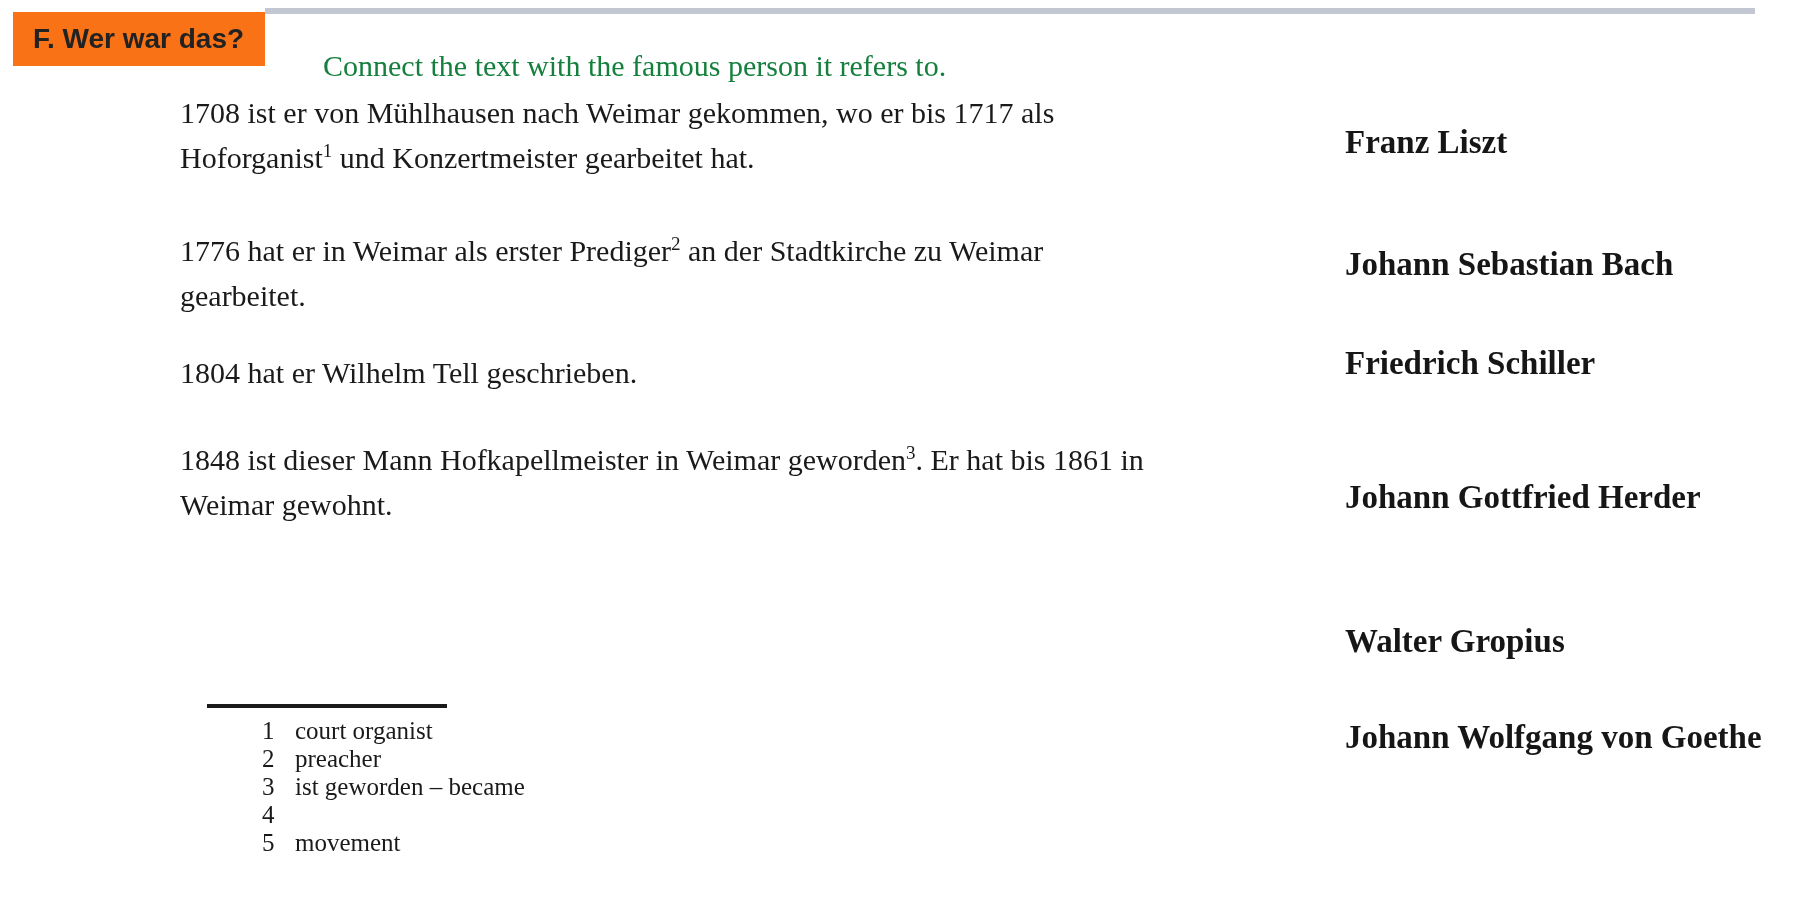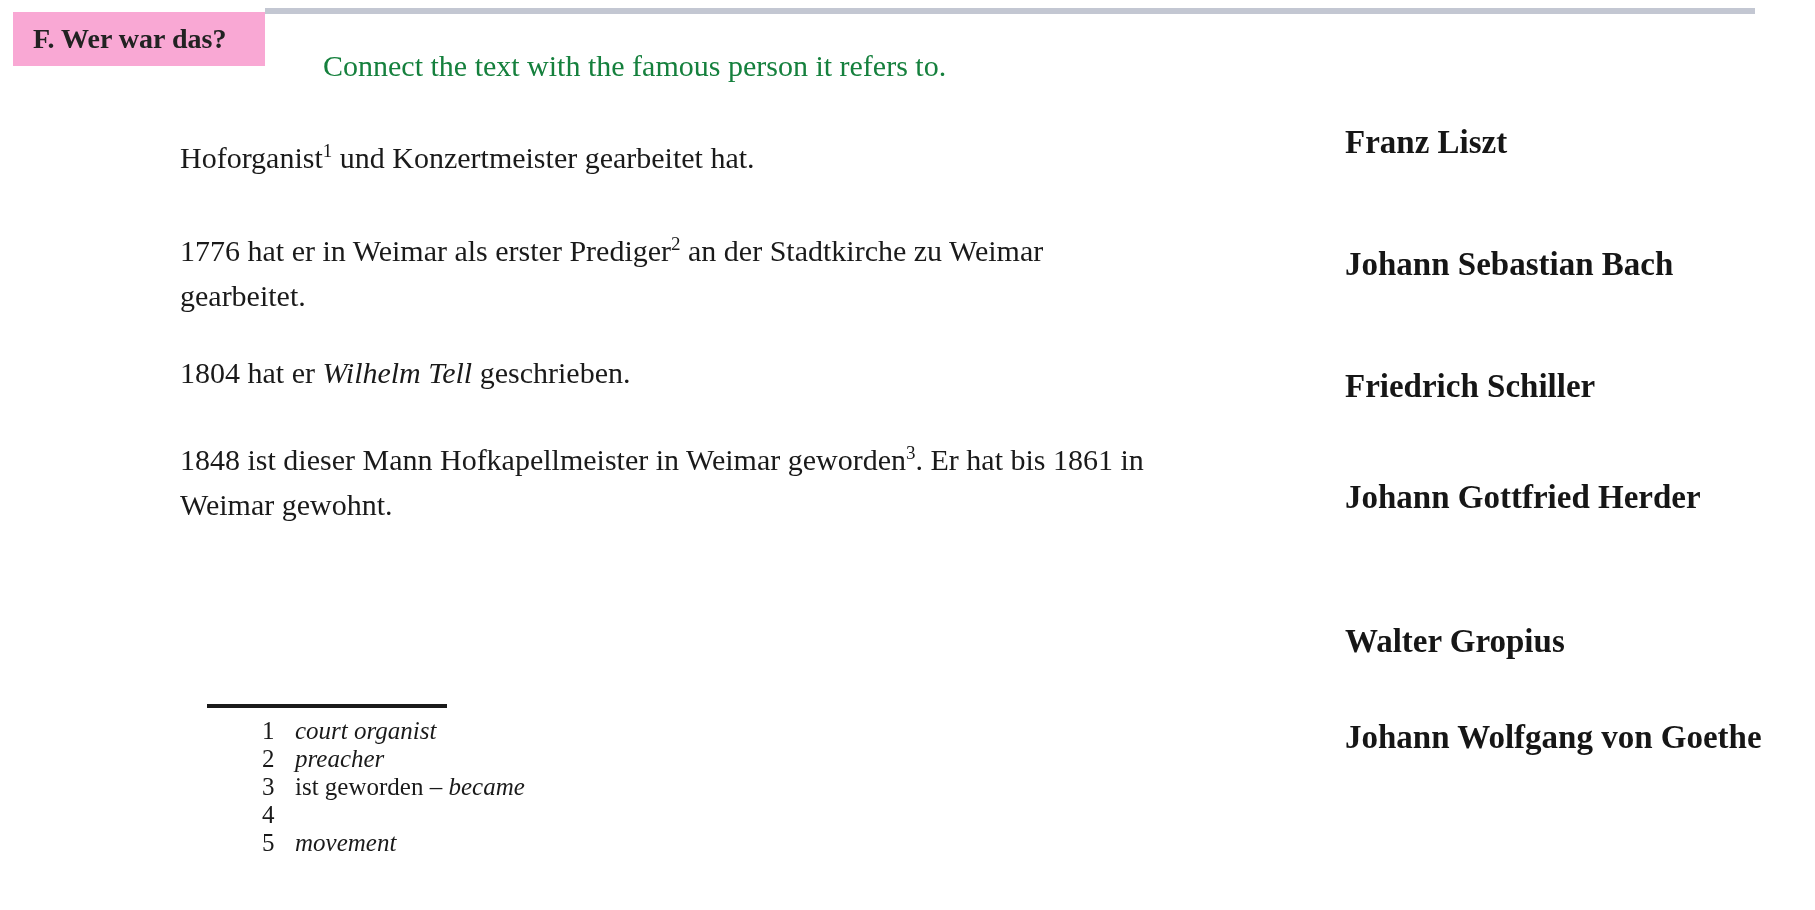--- a/index.html
+++ b/index.html
@@ -14,58 +14,58 @@
 
   
   .top-rule {
     position: absolute; left: 265px; top: 8px;
     width: 1490px; height: 6px;
     background: #c3c7d2;
   }
   .section-box {
     position: absolute; left: 13px; top: 12px;
     width: 252px; height: 54px;
-    background: #f9a8d4;
+    background: #f97316;
     display: flex; align-items: center;
     box-sizing: border-box; padding-left: 20px;
-    font-family: Liberation Serif, serif;
+    font-family: Liberation Sans, sans-serif;
     font-weight: bold; font-size: 28px; color: #222222;
   }
   .instruction {
     position: absolute; left: 323px; top: 17px;
     font-size: 30px; color: #15803d; margin-top: 32px;
   }
 
   
   .items {
     position: absolute; left: 180px; top: 90px;
     width: 1150px;
     font-size: 30px; line-height: 45px;
     color: #1a1a1a;
   }
   .match-item { margin: 0 0 27px 0; }
   .match-item:nth-of-type(1) { margin-bottom: 48px; }
   .match-item:nth-of-type(2) { margin-bottom: 32px; }
   .match-item:nth-of-type(3) { margin-bottom: 42px; }
   .match-item:nth-of-type(4) { margin-bottom: 28px; }
-  .it { font-style: italic; }
+  .it { }
   .sup {
     font-size: 19px; line-height: 0;
     position: relative; top: -11px;
   }
 
   
   .name-option {
     position: absolute; left: 1345px;
     font-size: 33px; font-weight: bold;
     white-space: nowrap; color: #161616;
   }
   .name-0 { top: 124px; }
   .name-1 { top: 246px; }
-  .name-2 { top: 368px; }
+  .name-2 { top: 345px; }
   .name-3 { top: 479px; }
   .name-4 { top: 599px; margin-top: 24px; }
   .name-5 { top: 719px; }
 
   
   .footnotes { position: absolute; left: 207px; top: 704px; }
   .fn-rule { width: 240px; height: 4px; background: #1a1a1a; margin-bottom: 9px; }
   .fn-row {
     display: flex; padding-left: 55px;
     font-size: 25px; line-height: 28px; color: #1a1a1a;
@@ -77,21 +77,21 @@
 <body>
 
 <div class="top-rule"></div>
 <div class="section-box">
   <span>F. Wer war das?</span>
 </div>
 <div class="instruction">Connect the text with the famous person it refers to.</div>
 
 <div class="items">
 
-  <p class="match-item"><br><span>Hoforganist</span><span class="sup">1</span><span> und Konzertmeister gearbeitet hat.</span></p>
+  <p class="match-item"><span>1708 ist er von Mühlhausen nach Weimar gekommen, wo er bis 1717 als</span><br><span>Hoforganist</span><span class="sup">1</span><span> und Konzertmeister gearbeitet hat.</span></p>
 
 
   <p class="match-item"><span>1776 hat er in Weimar als erster Prediger</span><span class="sup">2</span><span> an der Stadtkirche zu Weimar</span><br><span>gearbeitet.</span></p>
 
   <p class="match-item"><span>1804 hat er </span><span class="it">Wilhelm Tell</span><span> geschrieben.</span></p>
 
   <p class="match-item"><span>1848 ist dieser Mann Hofkapellmeister in Weimar geworden</span><span class="sup">3</span><span>. Er hat bis 1861 in</span><br><span>Weimar gewohnt.</span></p>
 
 
 </div>

